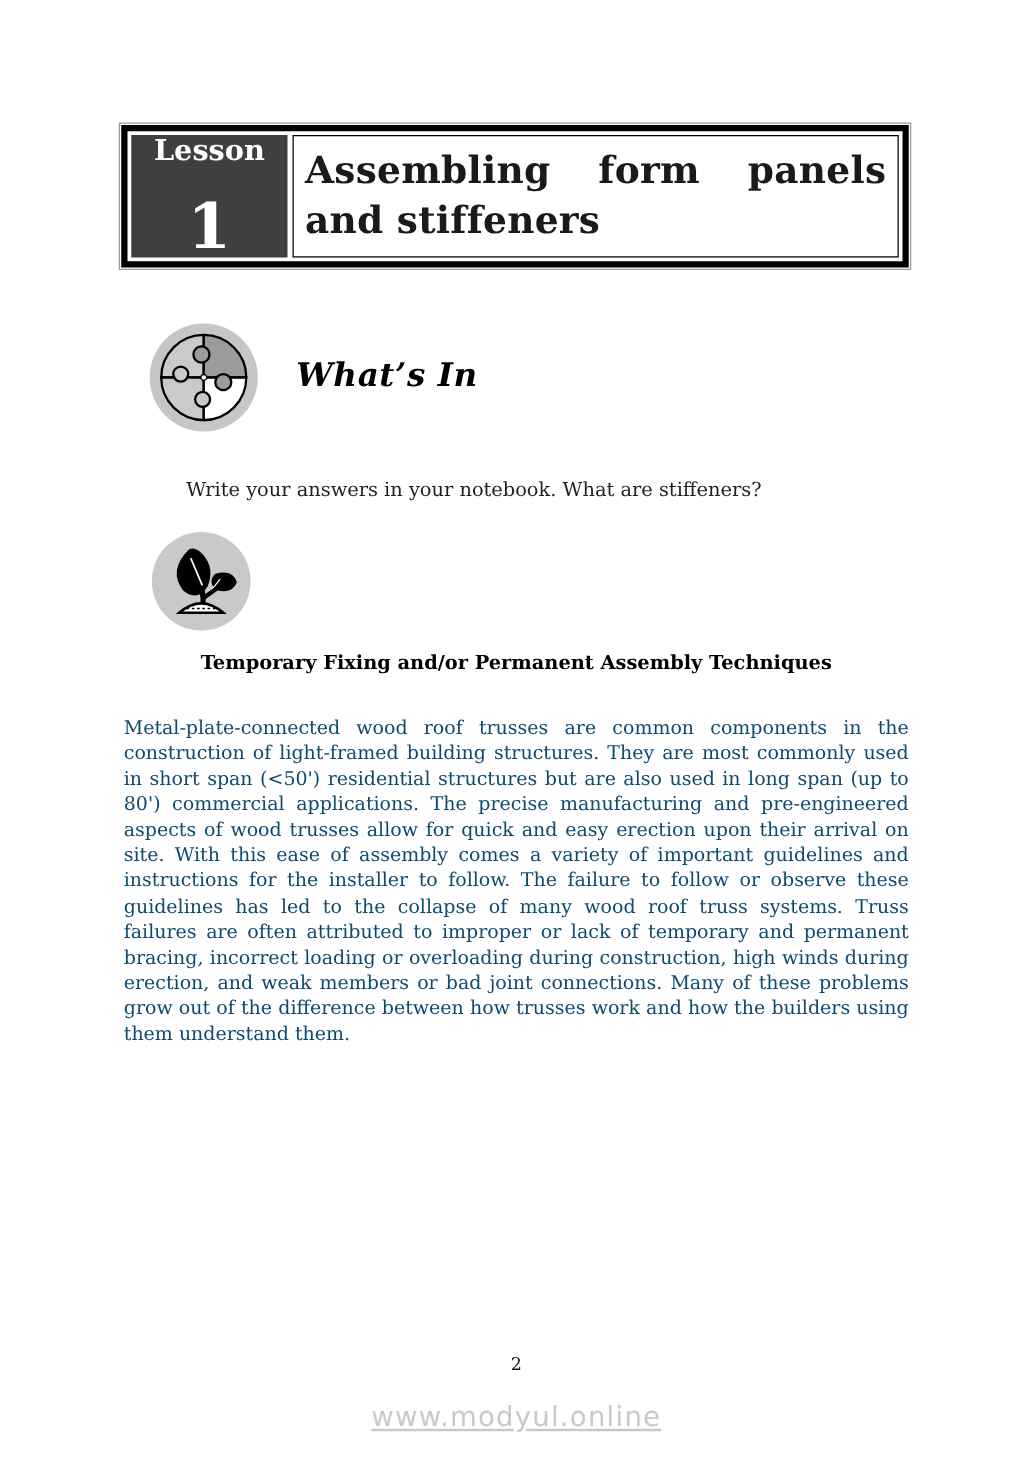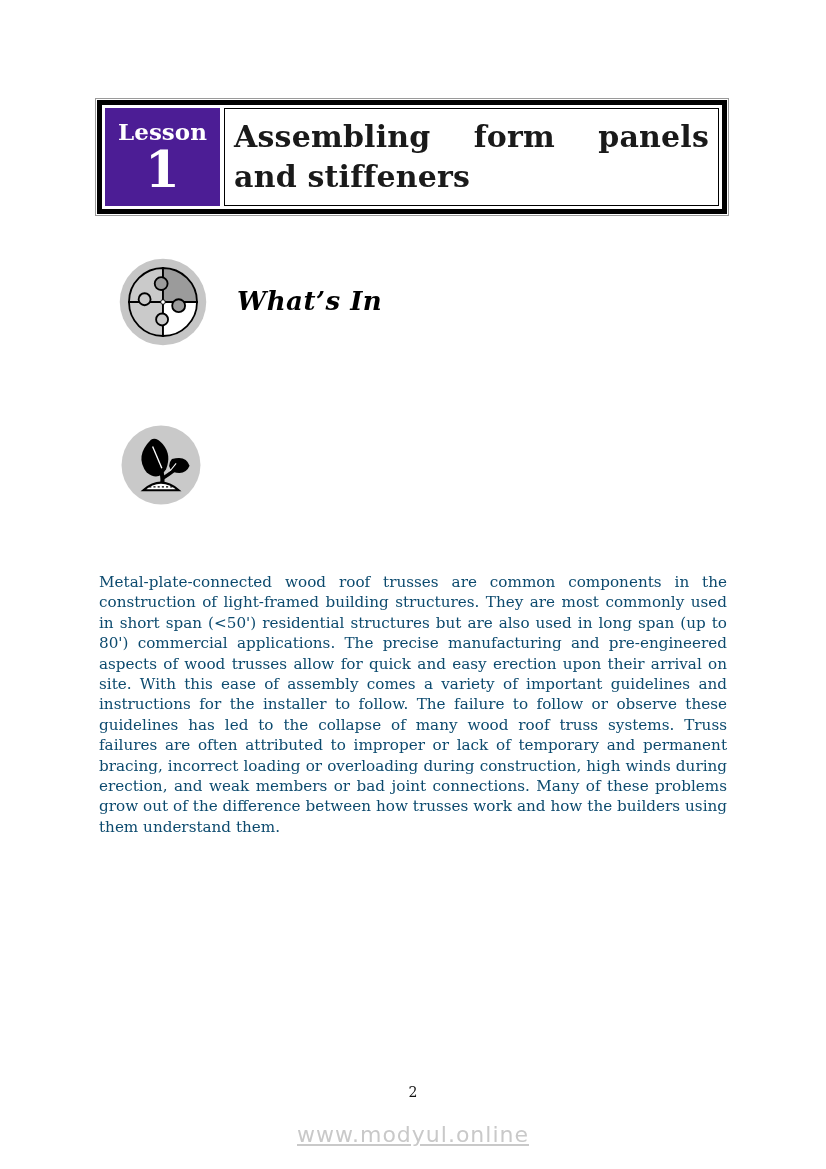--- a/index.html
+++ b/index.html
@@ -12,22 +12,22 @@
   
   .lesson-box {
     position:absolute; left:97px; top:100px; width:630px; height:114px;
     box-sizing:border-box;
     border:5px solid #000;
     outline:1px solid #9a9a9a; outline-offset:1px;
     padding:3px;
     display:flex; background:#fff;
   }
   .lesson-cell {
-    width:115px; background:#4c1d95; color:#fff; flex:none;
-    display:flex; flex-direction:column; align-items:center; justify-content:center;
+    width:125px; background:#404040; color:#fff; flex:none;
+    display:flex; flex-direction:column; align-items:center; justify-content:space-between;
     font-weight:bold;
   }
   .lesson-label { font-size:23px; line-height:1.1; }
   .lesson-number { font-size:50px; line-height:1.0; }
   .lesson-title-cell {
     flex:1; margin-left:4px; border:1px solid #000;
     display:flex; align-items:center; padding:0 9px; box-sizing:border-box;
   }
   .lesson-title {
     width:100%; font-size:30px; font-weight:bold; line-height:1.33;
@@ -96,34 +96,36 @@
       <path d="M50,50 L50,87 A37,37 0 0 0 87,50 Z" fill="#ffffff" stroke="#000" stroke-width="2"></path>
       <circle cx="48" cy="30" r="7" fill="#9b9b9b" stroke="#000" stroke-width="2"></circle>
       <circle cx="30" cy="47" r="6.5" fill="#cacaca" stroke="#000" stroke-width="2"></circle>
       <circle cx="67" cy="54" r="7" fill="#9b9b9b" stroke="#000" stroke-width="2"></circle>
       <circle cx="49" cy="69" r="6.5" fill="#cacaca" stroke="#000" stroke-width="2"></circle>
       <circle cx="50" cy="50" r="2.5" fill="#ffffff" stroke="#000" stroke-width="1"></circle>
     </svg>
   </div>
   <div class="section-heading heading-whats-in">What’s In</div>
 
+  <div class="instruction">Write your answers in your notebook. What are stiffeners?</div>
 
   <div class="icon-circle seedling-icon">
     <svg viewBox="0 0 100 100" width="84" height="84">
       <circle cx="50" cy="50" r="47" fill="#c9c9c9"></circle>
       <path d="M38,20 Q18,40 33,59 Q47,70 56,55 Q63,38 52,25 Q44,16 38,20 Z" fill="#000"></path>
       <path d="M40,28 L51,54" stroke="#fff" stroke-width="1.6" fill="none"></path>
       <path d="M63,43 Q80,38 84,51 Q79,63 64,58 Q56,51 63,43 Z" fill="#000"></path>
       <path d="M68,48 L60,58" stroke="#fff" stroke-width="1.2" fill="none"></path>
       <path d="M50,56 Q53,66 51,76" stroke="#000" stroke-width="5" fill="none"></path>
       <path d="M52,66 Q58,62 66,56" stroke="#000" stroke-width="4" fill="none"></path>
       <path d="M29,80 Q50,62 71,80 Z" fill="#ffffff" stroke="#000" stroke-width="2.5"></path>
       <path d="M36,76 L64,76" stroke="#000" stroke-width="1.5" stroke-dasharray="2.5,2.5" fill="none"></path>
     </svg>
   </div>
 
+  <div class="subheading">Temporary Fixing and/or Permanent Assembly Techniques</div>
 
   <div class="body-paragraph">Metal-plate-connected wood roof trusses are common components in the construction of light-framed building structures. They are most commonly used in short span (&lt;50') residential structures but are also used in long span (up to 80') commercial applications. The precise manufacturing and pre-engineered aspects of wood trusses allow for quick and easy erection upon their arrival on site. With this ease of assembly comes a variety of important guidelines and instructions for the installer to follow. The failure to follow or observe these guidelines has led to the collapse of many wood roof truss systems. Truss failures are often attributed to improper or lack of temporary and permanent bracing, incorrect loading or overloading during construction, high winds during erection, and weak members or bad joint connections. Many of these problems grow out of the difference between how trusses work and how the builders using them understand them.</div>
 
   <div class="page-number">2</div>
   <div class="watermark">www.modyul.online</div>
 
 </div>
 
 </body></html>

